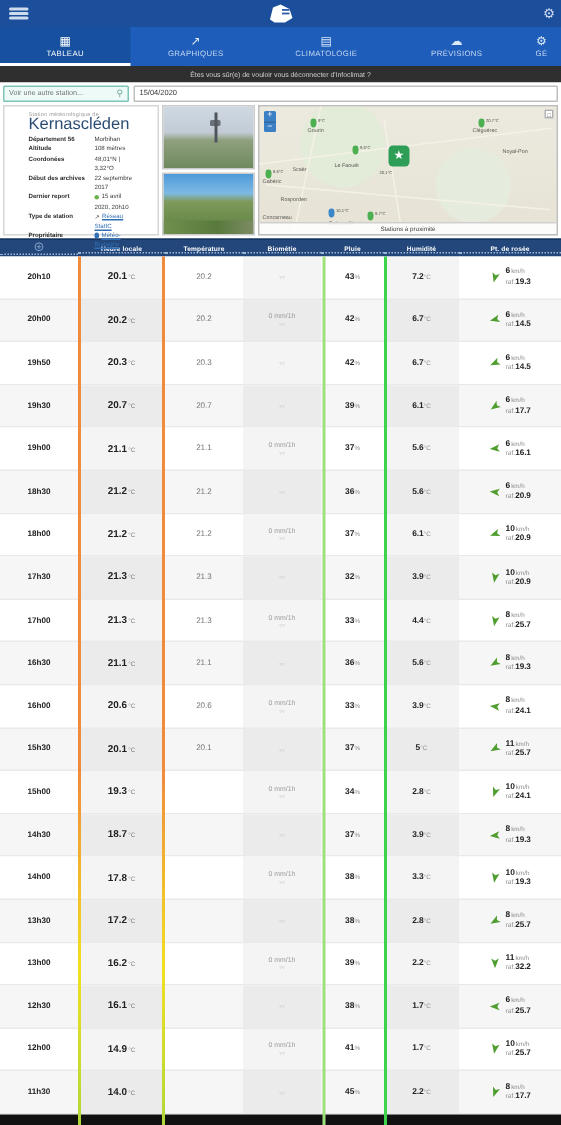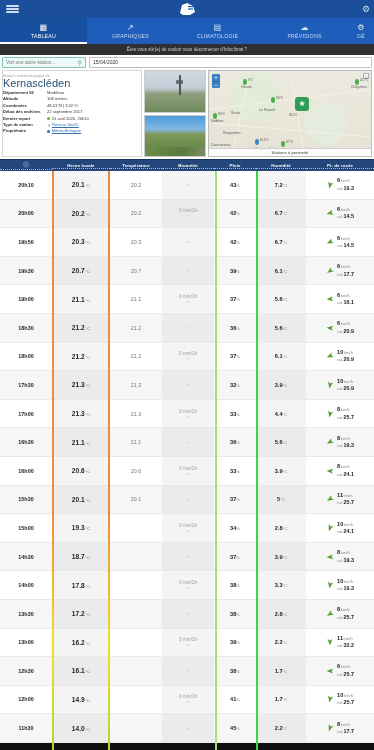--- a/index.html
+++ b/index.html
@@ -68,22 +68,22 @@
     border: 0; outline: 0; background: transparent; width: 100%;
     font-size: 5px; color: #333; font-family: "Liberation Sans", sans-serif;
   }
 
   
   .station-panel {
     display: flex; gap: 2px; padding: 1px 2px 2px 2px; background: #ffffff;
     height: 90px;
   }
   .station-card {
-    width: 140px; border: 1px solid #d6d6d6; background: #fff;
-    padding: 3px 0; position: relative;
+    width: 104px; border: 1px solid #d6d6d6; background: #fff;
+    padding: 3px 16px; position: relative;
   }
   .station-sub { font-size: 3.6px; color: #9a9a9a; letter-spacing: .2px; }
   .station-name { font-size: 11px; color: #2b4e74; font-weight: 400; line-height: 13px; margin-top: -1px; }
   .kv { display: flex; font-size: 4.1px; line-height: 6.4px; color: #3a3a3a; }
   .kv .k { width: 44px; font-weight: bold; color: #2c2c2c; flex: none; }
   .kv .v { flex: 1; }
   .kv .v a { color: #2f6fb5; text-decoration: underline; }
   .dot-green { display: inline-block; width: 3.2px; height: 3.2px; border-radius: 50%; background: #6ab04c; margin-right: 1.5px; vertical-align: middle; }
   .mini-ic { display: inline-block; width: 4px; height: 4px; vertical-align: -.5px; margin-right: 1px; }
 

